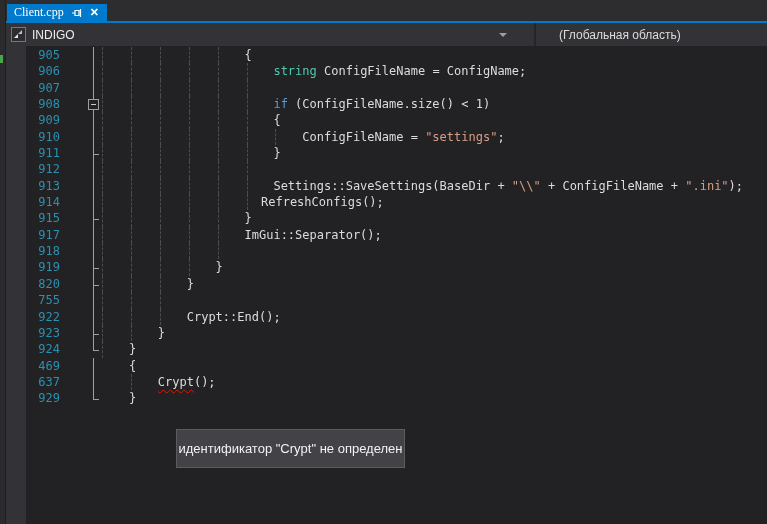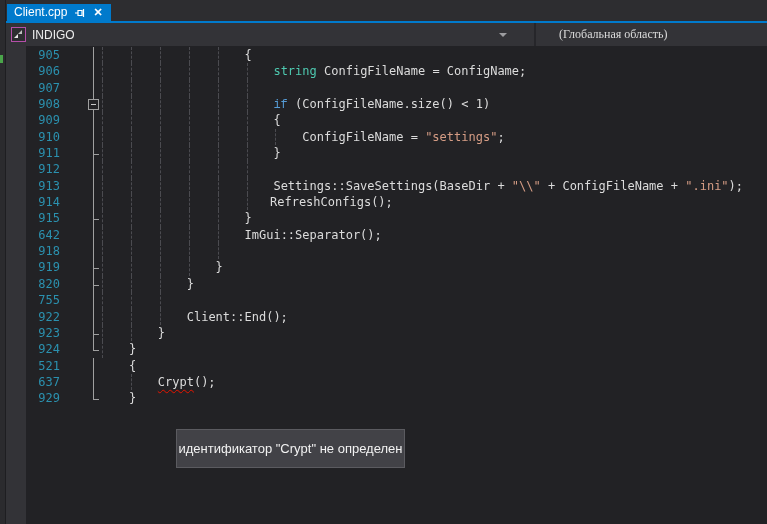--- a/index.html
+++ b/index.html
@@ -12,50 +12,50 @@
   html,body{margin:0;padding:0;background:#1a1a1c;}
   .screen{position:relative;width:767px;height:524px;overflow:hidden;background:var(--editor-bg);
           font-family:"Liberation Sans",sans-serif;}
   
   .left-strip{position:absolute;left:0;top:0;width:5px;height:100%;background:var(--strip-bg);border-right:1px solid #1e1e21;}
   .change-mark{position:absolute;left:0;top:55px;width:3px;height:8px;background:var(--change-mark);}
   
   .tabstrip{position:absolute;left:5px;right:0;top:0;height:21px;background:var(--tabstrip-bg);}
   .accent-line{position:absolute;left:5px;right:0;top:21px;height:2px;background:var(--accent);}
   .tab{position:absolute;left:7px;top:4px;height:17px;background:var(--accent);display:flex;align-items:center;
-       padding:0 8px 0 7px;gap:7px;cursor:default;}
+       padding:0 8px 0 7px;gap:7px;cursor:default;font-family:Liberation Serif, serif;}
   .tab-label{color:var(--tab-text);font-size:12px;line-height:17px;}
   .tab-pin svg,.proj-icon svg{display:block;}
   .tab-close{color:var(--tab-text);font-size:11px;font-weight:bold;line-height:17px;}
   
   .navbar{position:absolute;left:5px;right:0;top:23px;height:23px;background:var(--panel-bg);display:flex;align-items:stretch;gap:13px;}
   .nav-left{position:relative;width:516px;display:flex;align-items:center;}
   .proj-icon{margin-left:6px;width:15px;height:15px;}
   .nav-proj-label{margin-left:6px;color:#ededed;font-size:12px;}
   .nav-arrow{position:absolute;right:14px;top:10px;width:0;height:0;border-left:4px solid transparent;
              border-right:4px solid transparent;border-top:4px solid #9d9da0;}
   .nav-divider{width:2px;background:var(--divider);}
   .nav-right{flex:1;display:flex;align-items:center;padding-left:10px;}
-  .nav-scope-label{color:var(--nav-text);font-size:12px;font-family:Liberation Serif, serif;}
+  .nav-scope-label{color:var(--nav-text);font-size:12px;}
   
   .bp-margin{position:absolute;left:6px;top:46px;width:20px;bottom:0;background:var(--panel-bg);}
   
   #code-lines{position:absolute;left:0;top:47px;right:0;}
   .row{position:relative;height:16.35px;width:100%;}
   .num{position:absolute;left:28px;width:32px;text-align:right;font:12px/16.35px "DejaVu Sans Mono",monospace;
        color:var(--line-number);}
   .vline{position:absolute;left:93px;top:0;bottom:0;width:1px;background:var(--outline);}
   .vline.half{bottom:auto;height:10px;}
   .hstub{position:absolute;left:93px;top:9px;width:6px;height:1px;background:var(--outline);}
   .fold-box{position:absolute;left:88px;top:2.5px;width:11px;height:11px;border:1px solid var(--outline);
             background:var(--editor-bg);box-sizing:border-box;}
   .fold-box::after{content:"";position:absolute;left:2px;right:2px;top:4px;height:1px;background:#c8c8c8;}
   .guide{position:absolute;top:0;bottom:0;width:0;border-left:1px dashed var(--guide);}
   .code{position:absolute;top:0;white-space:pre;font:12px/16.35px "DejaVu Sans Mono",monospace;color:var(--code-plain);}
-  .seg-keyword{color:var(--keyword);font-family:Liberation Mono, monospace;}
+  .seg-keyword{color:var(--keyword);}
   .seg-type{color:var(--type-name);}
   .seg-string{color:var(--string-literal);}
   .seg-error{text-decoration:underline;text-decoration-style:wavy;text-decoration-color:var(--error);
              text-decoration-thickness:1px;text-underline-offset:3px;}
   
   .tooltip{position:absolute;left:176px;top:429px;width:229px;height:39px;background:var(--tooltip-bg);
            border:1px solid var(--tooltip-border);box-sizing:border-box;color:var(--tooltip-text);
            font-size:13px;display:flex;align-items:center;justify-content:center;}
 </style>
 </head>
@@ -202,35 +202,35 @@
       </div>
       <div class="row">
         <div class="num">914</div>
         <div class="guide" style="left: 102px;"></div>
         <div class="guide" style="left: 130.904px;"></div>
         <div class="guide" style="left: 159.808px;"></div>
         <div class="guide" style="left: 188.712px;"></div>
         <div class="guide" style="left: 217.616px;"></div>
         <div class="guide" style="left: 246.52px;"></div>
         <div class="vline"></div>
-        <div class="code" style="left: 270px;"><span class="seg-plain">RefreshConfigs();</span></div>
+        <div class="code" style="left: 261px;"><span class="seg-plain">RefreshConfigs();</span></div>
       </div>
       <div class="row">
         <div class="num">915</div>
         <div class="guide" style="left: 102px;"></div>
         <div class="guide" style="left: 130.904px;"></div>
         <div class="guide" style="left: 159.808px;"></div>
         <div class="guide" style="left: 188.712px;"></div>
         <div class="guide" style="left: 217.616px;"></div>
         <div class="vline"></div>
         <div class="hstub"></div>
         <div class="code" style="left: 244.52px;"><span class="seg-plain">}</span></div>
       </div>
       <div class="row">
-        <div class="num">642</div>
+        <div class="num">917</div>
         <div class="guide" style="left: 102px;"></div>
         <div class="guide" style="left: 130.904px;"></div>
         <div class="guide" style="left: 159.808px;"></div>
         <div class="guide" style="left: 188.712px;"></div>
         <div class="guide" style="left: 217.616px;"></div>
         <div class="vline"></div>
         <div class="code" style="left: 244.52px;"><span class="seg-plain">ImGui::Separator();</span></div>
       </div>
       <div class="row">
         <div class="num">918</div>
@@ -266,39 +266,39 @@
         <div class="guide" style="left: 130.904px;"></div>
         <div class="guide" style="left: 159.808px;"></div>
         <div class="vline"></div>
       </div>
       <div class="row">
         <div class="num">922</div>
         <div class="guide" style="left: 102px;"></div>
         <div class="guide" style="left: 130.904px;"></div>
         <div class="guide" style="left: 159.808px;"></div>
         <div class="vline"></div>
-        <div class="code" style="left: 186.712px;"><span class="seg-plain">Client::End();</span></div>
+        <div class="code" style="left: 186.712px;"><span class="seg-plain">Crypt::End();</span></div>
       </div>
       <div class="row">
         <div class="num">923</div>
         <div class="guide" style="left: 102px;"></div>
         <div class="guide" style="left: 130.904px;"></div>
         <div class="vline"></div>
         <div class="hstub"></div>
         <div class="code" style="left: 157.808px;"><span class="seg-plain">}</span></div>
       </div>
       <div class="row">
         <div class="num">924</div>
         <div class="guide" style="left: 102px;"></div>
         <div class="vline half"></div>
         <div class="hstub"></div>
         <div class="code" style="left: 128.904px;"><span class="seg-plain">}</span></div>
       </div>
       <div class="row">
-        <div class="num">521</div>
+        <div class="num">469</div>
         <div class="vline"></div>
         <div class="code" style="left: 128.904px;"><span class="seg-plain">{</span></div>
       </div>
       <div class="row">
         <div class="num">637</div>
         <div class="guide" style="left: 130.904px;"></div>
         <div class="vline"></div>
         <div class="code" style="left: 157.808px;"><span class="seg-error">Crypt</span><span class="seg-plain">();</span></div>
       </div>
       <div class="row">

